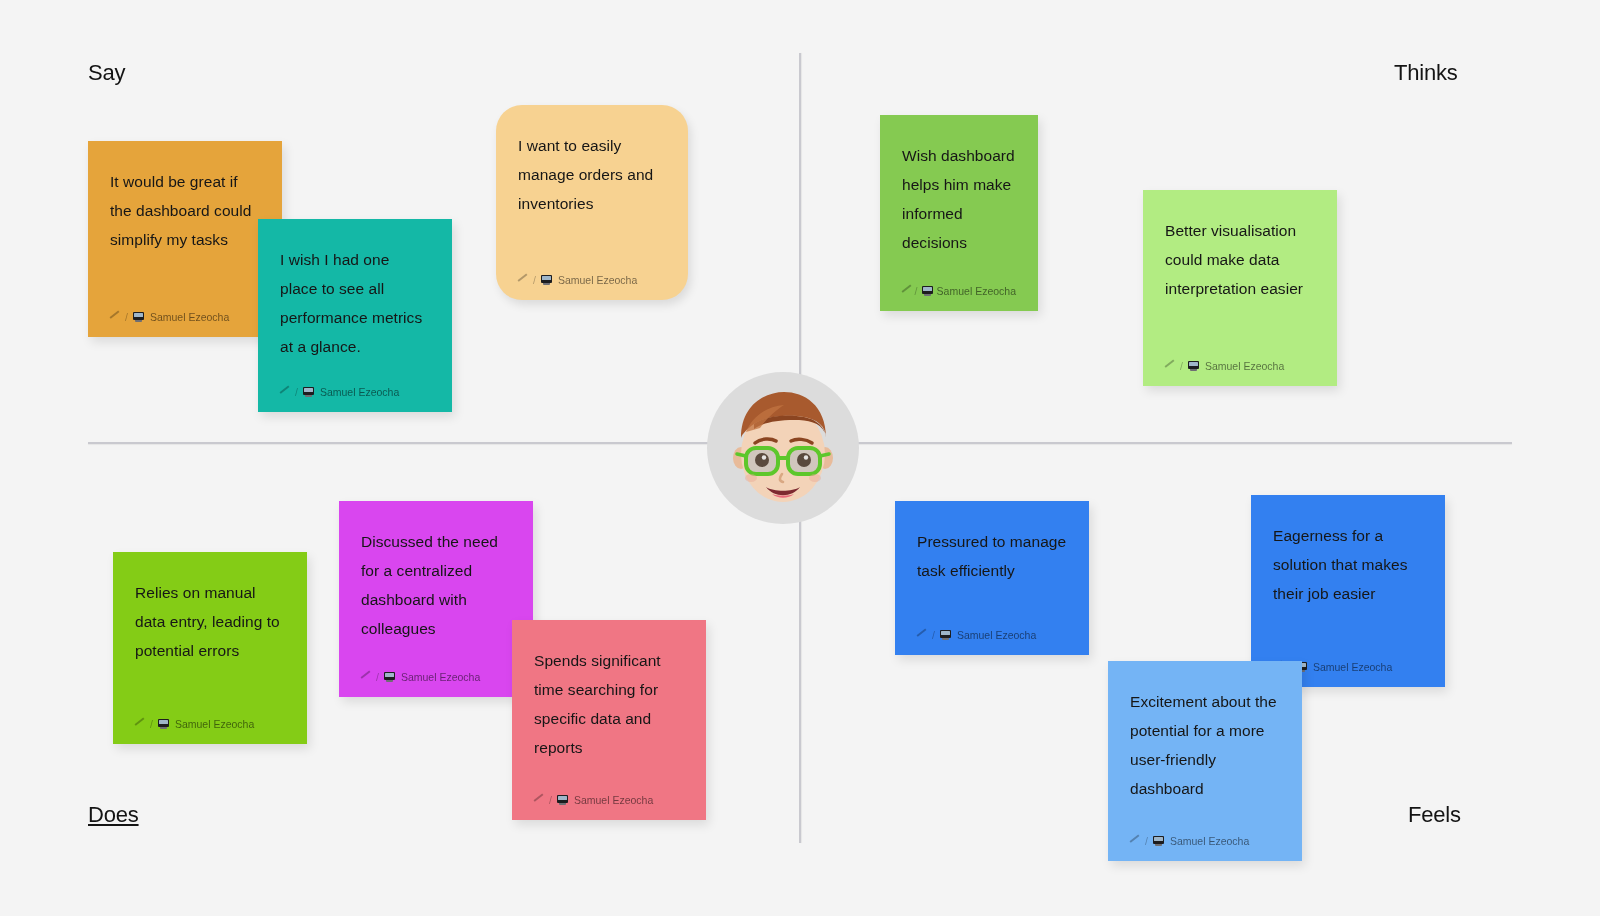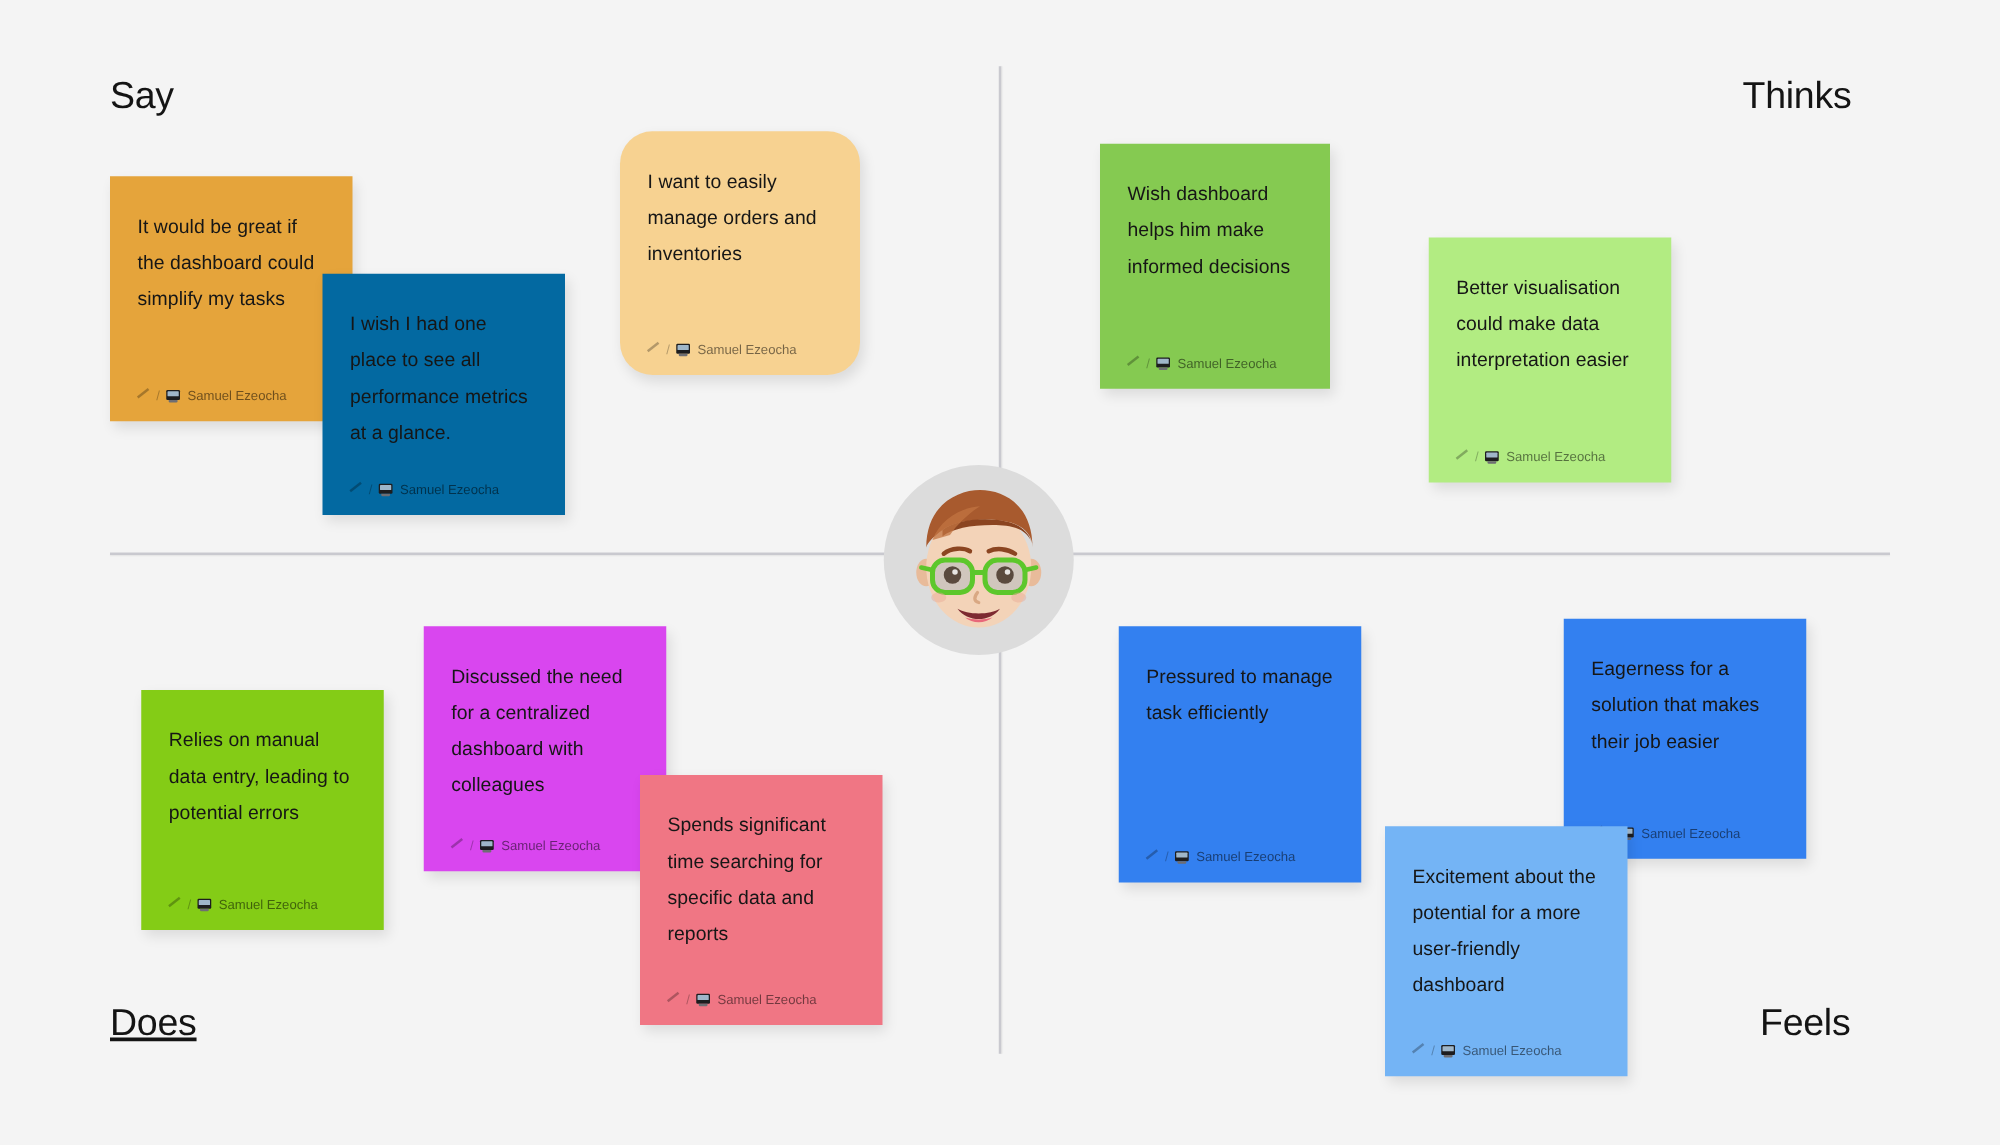--- a/index.html
+++ b/index.html
@@ -36,21 +36,21 @@
     top: 442px;
     width: 1424px;
     height: 2px;
     background: #c9c9cf;
     box-shadow: 0 1px 1px rgba(0,0,0,0.06);
   }
 
   
   .quad-label {
     position: absolute;
-    font-size: 30px;
+    font-size: 22px;
     font-weight: 400;
     color: #141414;
     letter-spacing: -0.2px;
     white-space: nowrap;
   }
   .quad-say    { left: 88px;  top: 60px; }
   .quad-thinks { left: 1394px; top: 60px; }
   .quad-does   { left: 88px;  top: 802px; text-decoration: underline; }
   .quad-feels  { left: 1408px; top: 802px; }
 
@@ -202,21 +202,21 @@
         <div class="note-footer">
           <span class="pencil-icon"></span>
           <span class="sep">/</span>
           <span class="monitor-icon">
             <span class="screen"></span>
             <span class="stand"></span>
           </span>
           <span class="author-name">Samuel Ezeocha</span>
         </div>
       </div>
-      <div class="note" style="left: 258px; top: 219px; width: 194px; height: 193px; background: #0369a1; z-index: 3;">
+      <div class="note" style="left: 258px; top: 219px; width: 194px; height: 193px; background: #14b8a6; z-index: 3;">
         <div class="note-text">I wish I had one place to see all performance metrics at a glance.</div>
         <div class="note-footer">
           <span class="pencil-icon"></span>
           <span class="sep">/</span>
           <span class="monitor-icon">
             <span class="screen"></span>
             <span class="stand"></span>
           </span>
           <span class="author-name">Samuel Ezeocha</span>
         </div>
@@ -226,21 +226,21 @@
         <div class="note-footer">
           <span class="pencil-icon"></span>
           <span class="sep">/</span>
           <span class="monitor-icon">
             <span class="screen"></span>
             <span class="stand"></span>
           </span>
           <span class="author-name">Samuel Ezeocha</span>
         </div>
       </div>
-      <div class="note" style="left: 880px; top: 115px; width: 184px; height: 196px; background: rgb(133, 202, 81); z-index: 2;">
+      <div class="note" style="left: 880px; top: 115px; width: 158px; height: 196px; background: rgb(133, 202, 81); z-index: 2;">
         <div class="note-text">Wish dashboard helps him make informed decisions</div>
         <div class="note-footer">
           <span class="pencil-icon"></span>
           <span class="sep">/</span>
           <span class="monitor-icon">
             <span class="screen"></span>
             <span class="stand"></span>
           </span>
           <span class="author-name">Samuel Ezeocha</span>
         </div>
@@ -286,21 +286,21 @@
         <div class="note-footer">
           <span class="pencil-icon"></span>
           <span class="sep">/</span>
           <span class="monitor-icon">
             <span class="screen"></span>
             <span class="stand"></span>
           </span>
           <span class="author-name">Samuel Ezeocha</span>
         </div>
       </div>
-      <div class="note" style="left: 895px; top: 501px; width: 194px; height: 205px; background: rgb(51, 128, 240); z-index: 2;">
+      <div class="note" style="left: 895px; top: 501px; width: 194px; height: 154px; background: rgb(51, 128, 240); z-index: 2;">
         <div class="note-text">Pressured to manage task efficiently</div>
         <div class="note-footer">
           <span class="pencil-icon"></span>
           <span class="sep">/</span>
           <span class="monitor-icon">
             <span class="screen"></span>
             <span class="stand"></span>
           </span>
           <span class="author-name">Samuel Ezeocha</span>
         </div>

